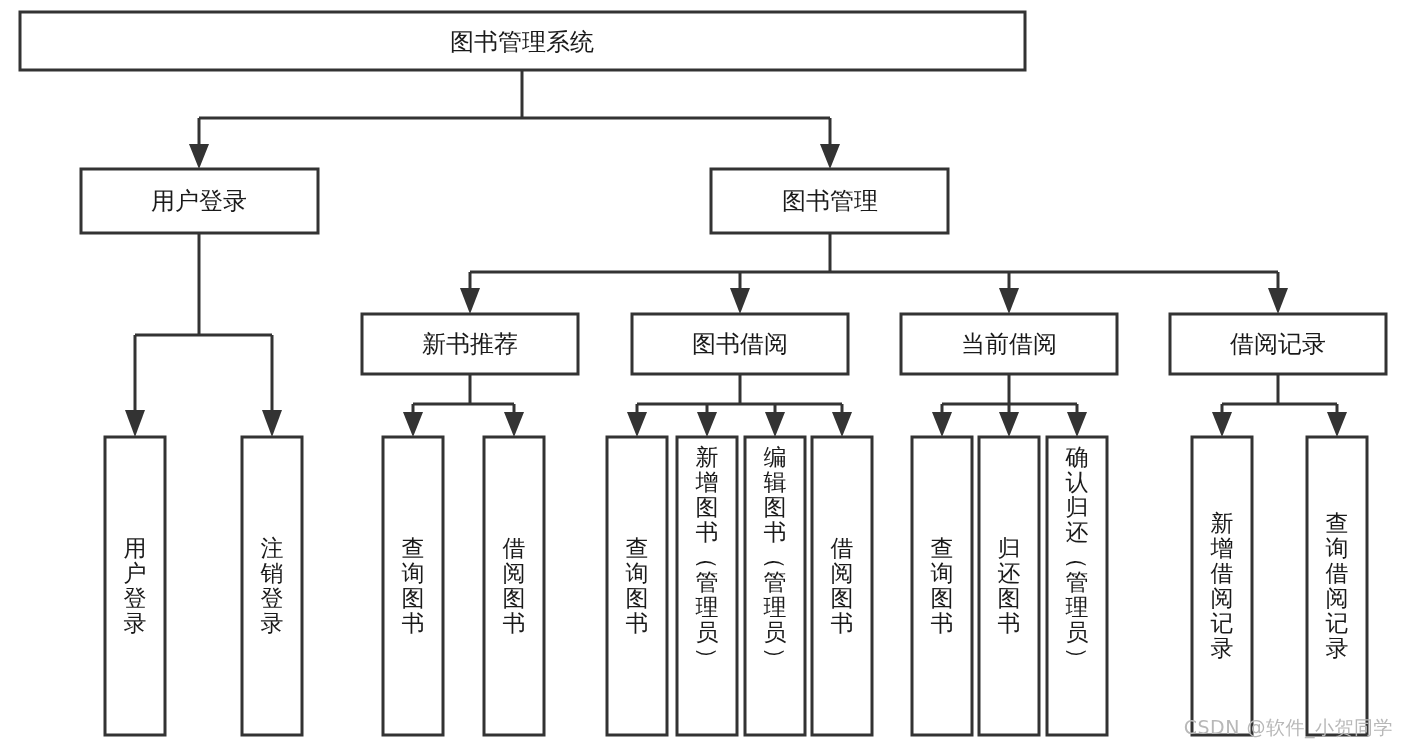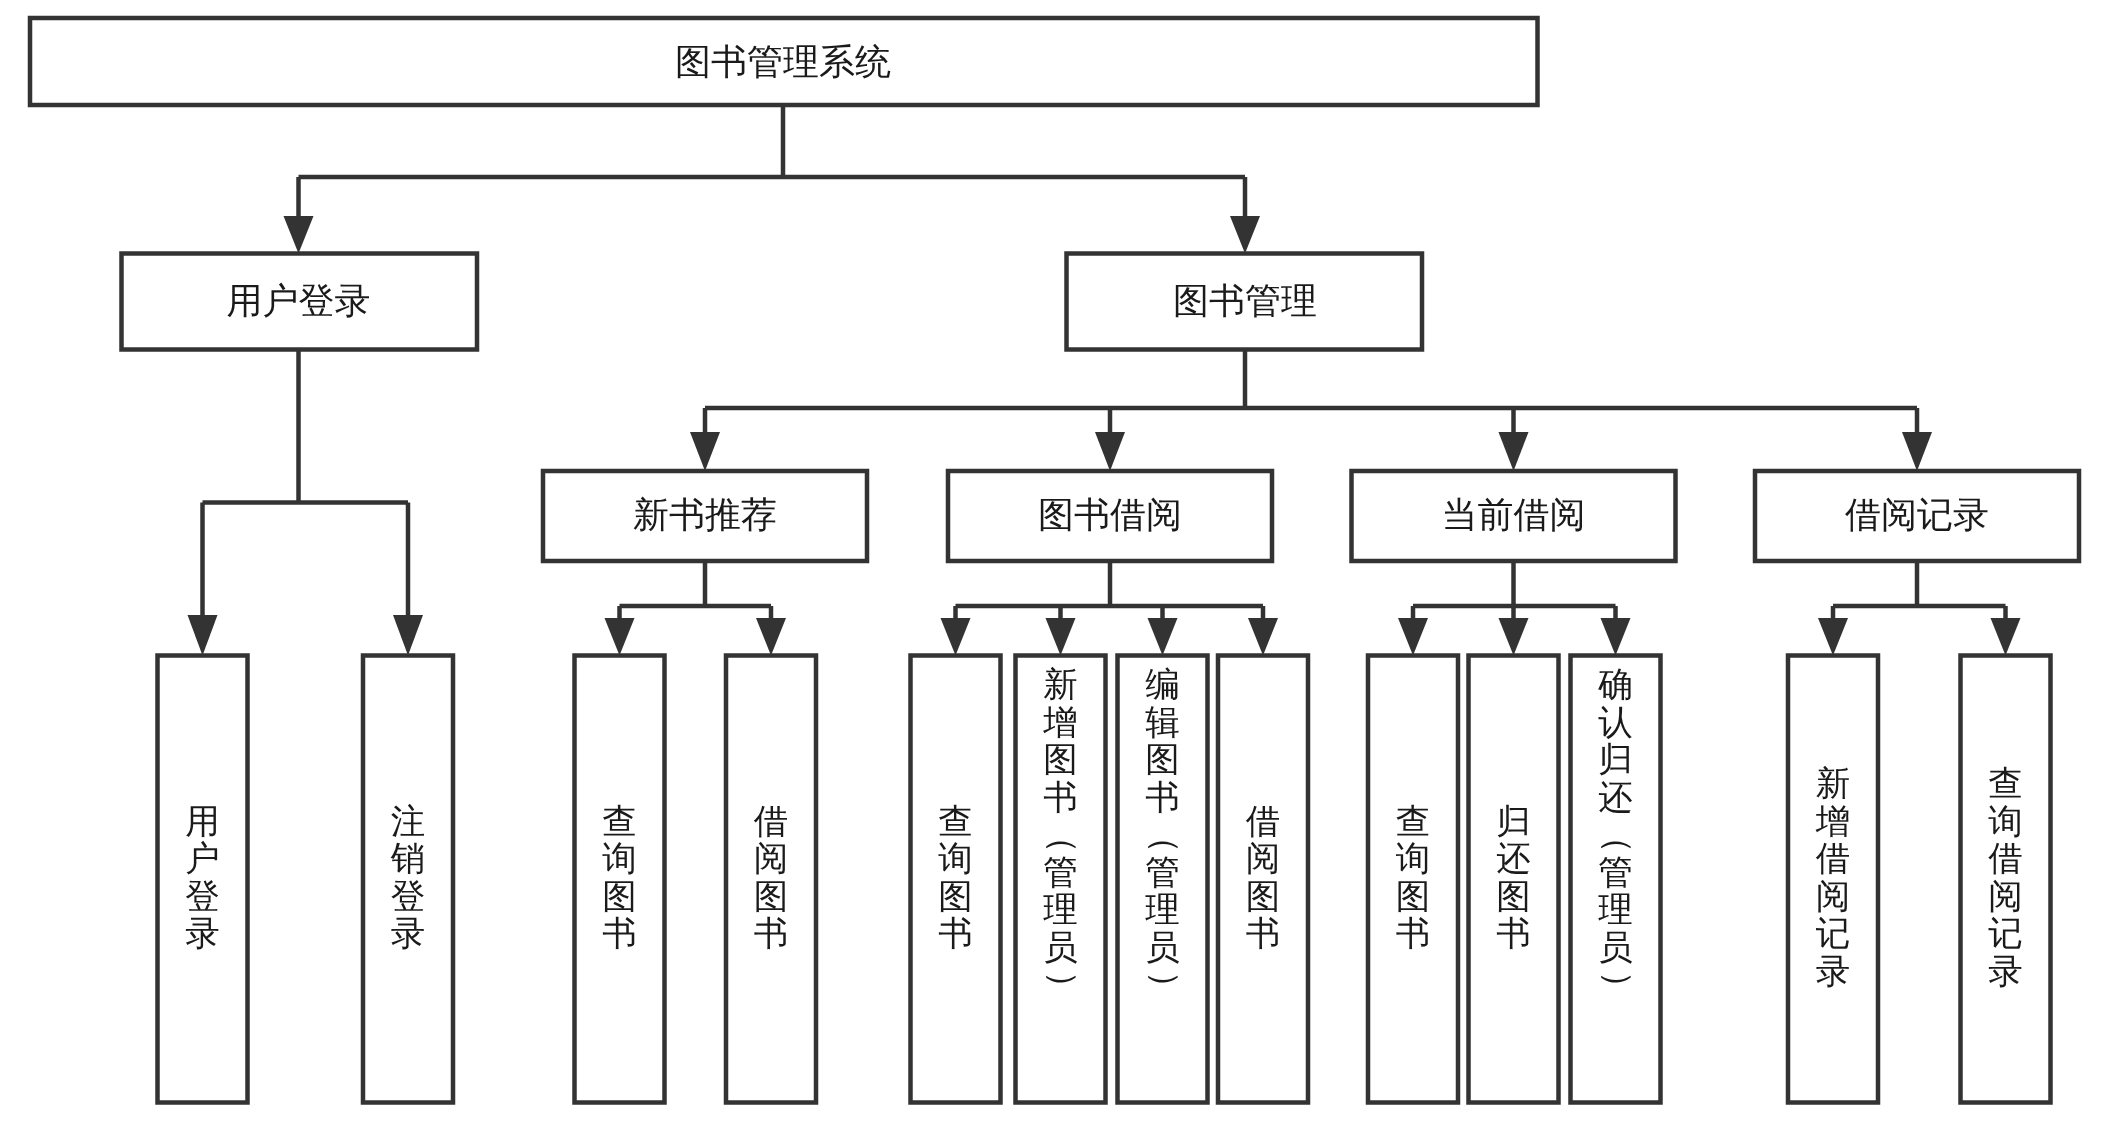--- a/index.html
+++ b/index.html
@@ -208,14 +208,15 @@
   <div class="vlabel" style="left:745px; top:437px; width:60px; height:298px; justify-content:flex-start; padding-top:8px; box-sizing:border-box;"><span>编</span><span>辑</span><span>图</span><span>书</span><span class="rot">（</span><span>管</span><span>理</span><span>员</span><span class="rot">）</span></div>
   <div class="vlabel" style="left:812px; top:437px; width:60px; height:298px;"><span>借</span><span>阅</span><span>图</span><span>书</span></div>
 
   <div class="vlabel" style="left:912px; top:437px; width:60px; height:298px;"><span>查</span><span>询</span><span>图</span><span>书</span></div>
   <div class="vlabel" style="left:979px; top:437px; width:60px; height:298px;"><span>归</span><span>还</span><span>图</span><span>书</span></div>
   <div class="vlabel" style="left:1047px; top:437px; width:60px; height:298px; justify-content:flex-start; padding-top:8px; box-sizing:border-box;"><span>确</span><span>认</span><span>归</span><span>还</span><span class="rot">（</span><span>管</span><span>理</span><span>员</span><span class="rot">）</span></div>
 
   <div class="vlabel" style="left:1192px; top:437px; width:60px; height:298px;"><span>新</span><span>增</span><span>借</span><span>阅</span><span>记</span><span>录</span></div>
   <div class="vlabel" style="left:1307px; top:437px; width:60px; height:298px;"><span>查</span><span>询</span><span>借</span><span>阅</span><span>记</span><span>录</span></div>
 
+  <div class="watermark">CSDN @软件_小贺同学</div>
 
 </div>
 
 </body></html>

